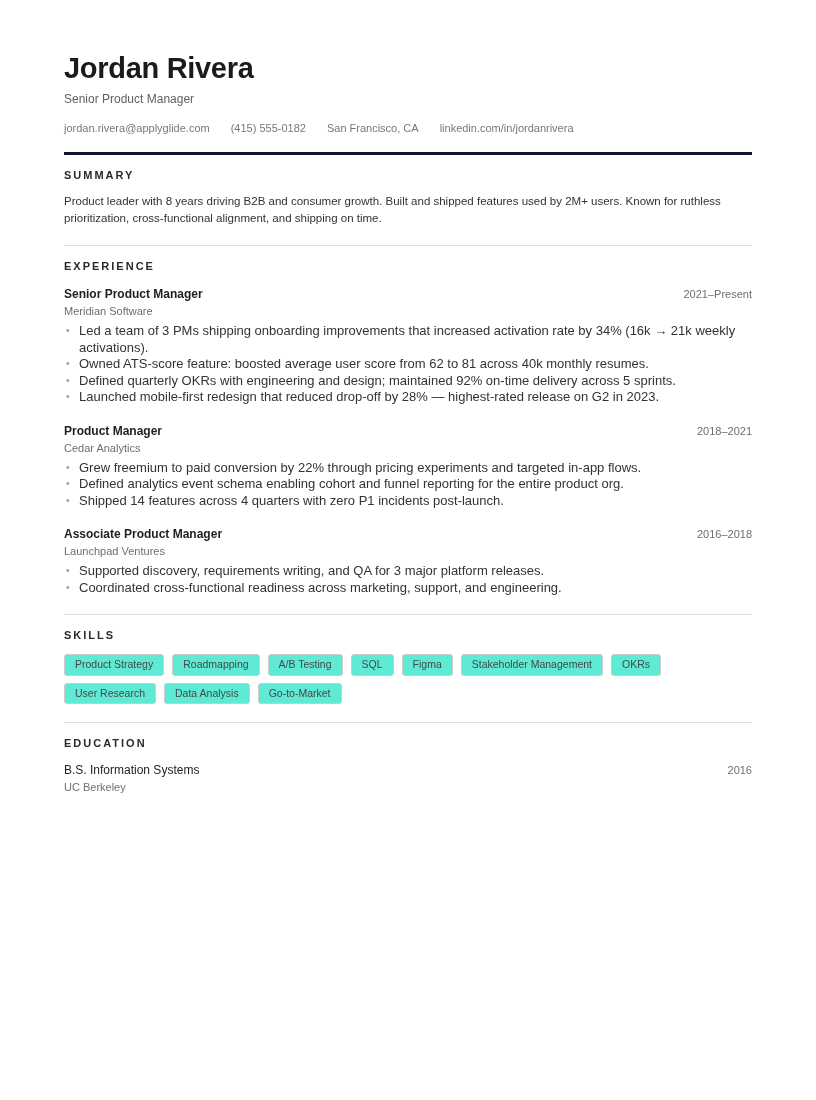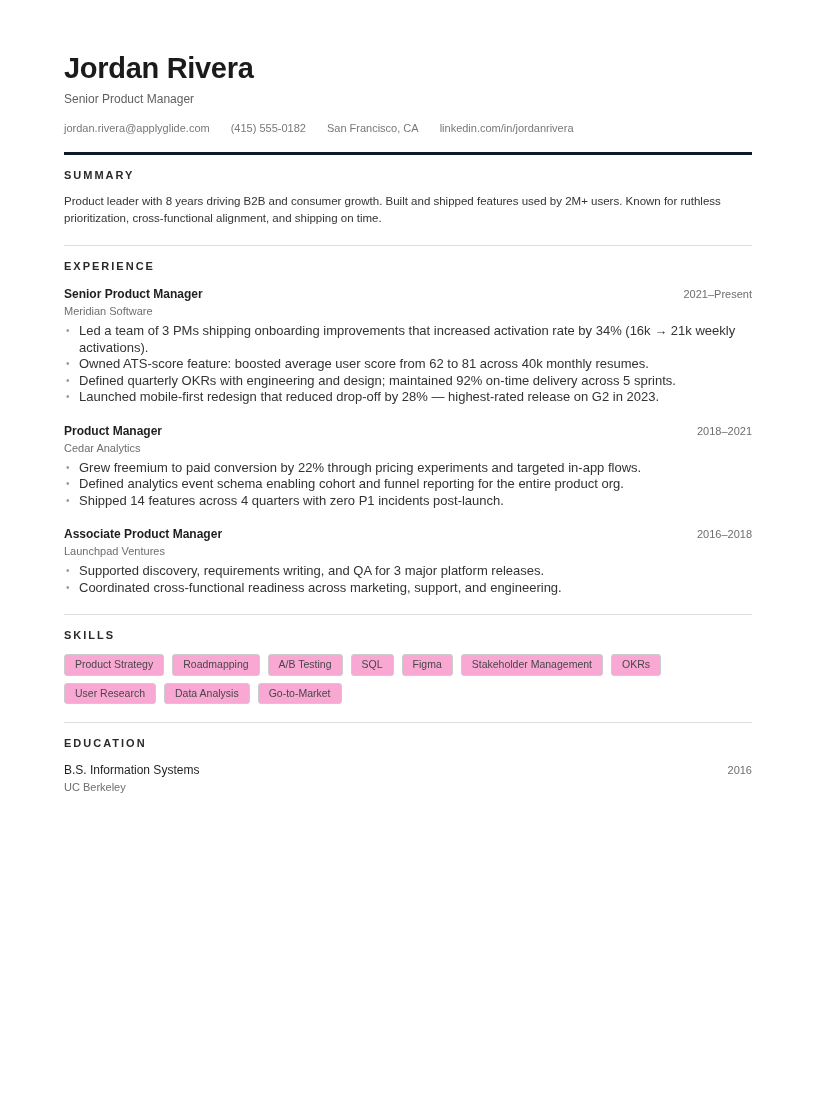--- a/index.html
+++ b/index.html
@@ -48,21 +48,21 @@
   }
   .job-bullets li::before {
     content: "•"; position: absolute; left: 2px; top: 0;
     color: #9a9a9a; font-size: 10px;
   }
 
   
   .chips { margin-top: 13px; display: flex; flex-wrap: wrap; gap: 7px 8px; max-width: 688px; }
   .chip {
     display: inline-block; border: 1px solid #ccc; border-radius: 3px;
-    padding: 4px 10px; font-size: 10.5px; color: #474747; background: #f9a8d4;
+    padding: 4px 10px; font-size: 10.5px; color: #474747; background: #5eead4;
     line-height: 1.1;
   }
 
   
   .edu-entry { margin-top: 14px; }
   .edu-header { display: flex; justify-content: space-between; align-items: baseline; }
   .degree { font-size: 12px; font-weight: 400; color: #1f1f1f; }
   .edu-dates { font-size: 11px; color: #6e6e6e; }
   .school { margin-top: 4px; font-size: 11px; color: #6e6e6e; }
 </style>

